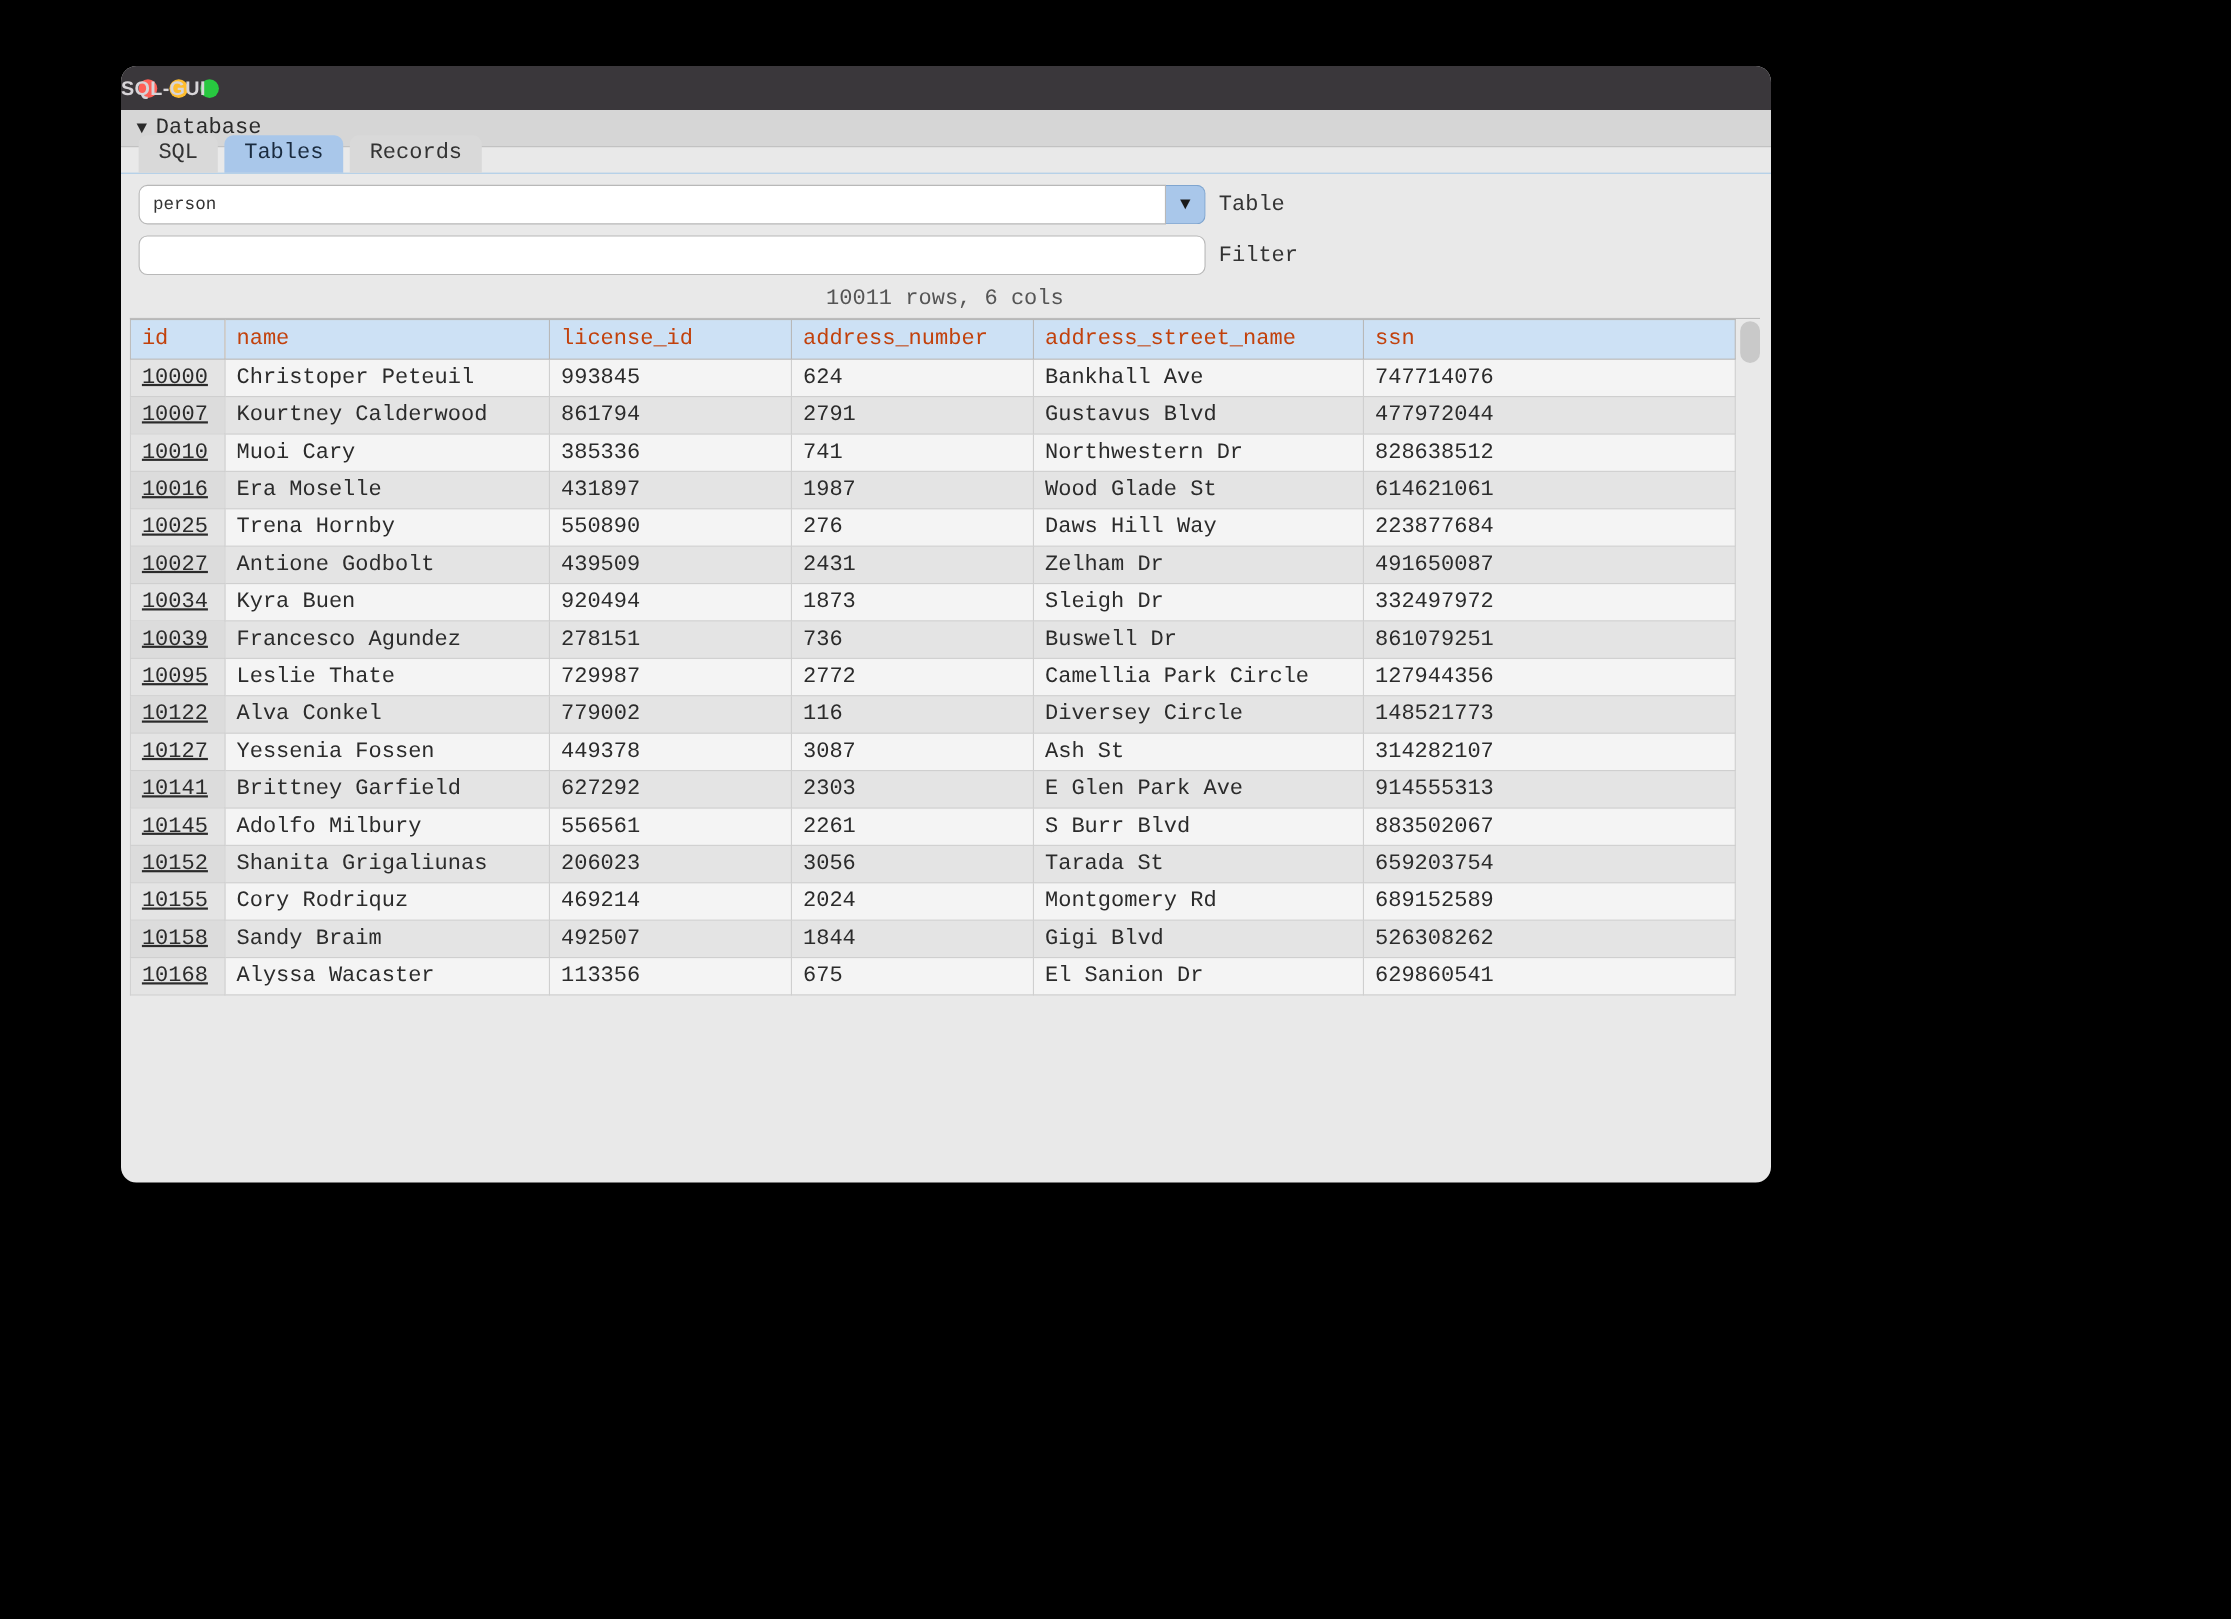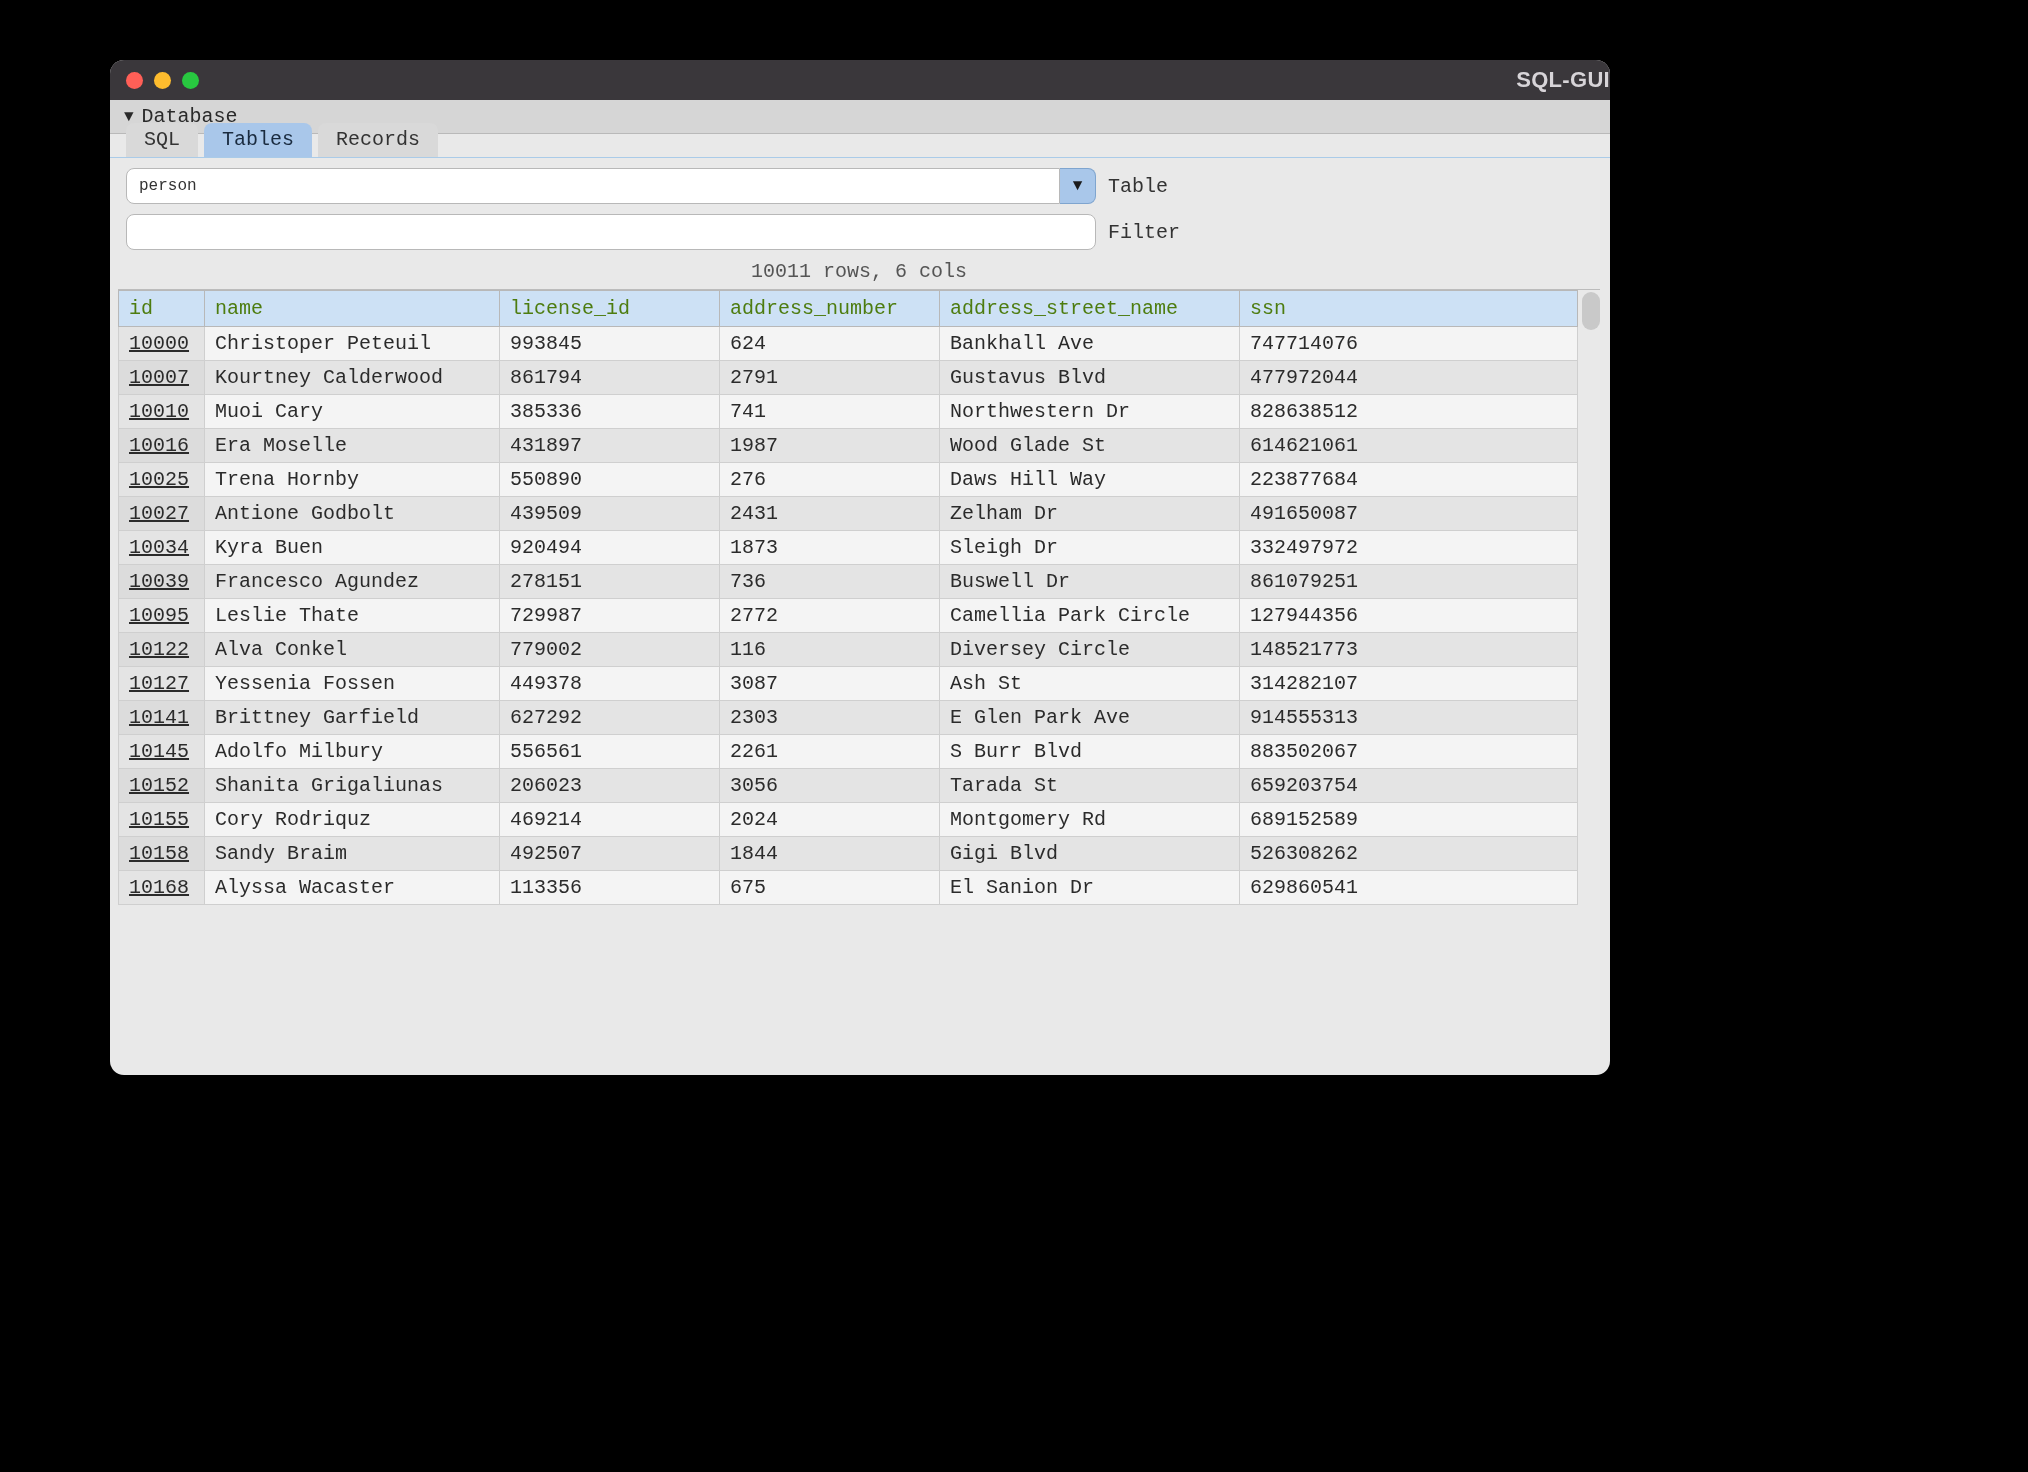--- a/index.html
+++ b/index.html
@@ -40,25 +40,25 @@
     gap: 11px;
     padding-left: 16px;
   }
   .tl { width: 17px; height: 17px; border-radius: 50%; }
   .tl-close { background: #ff5f57; }
   .tl-min   { background: #febc2e; }
   .tl-max   { background: #28c840; }
   .titlebar-title {
     position: absolute;
     left: 0; right: 0;
-    text-align: right;
+    text-align: left;
     color: #d7d4d8;
     font-family: -apple-system, "Helvetica Neue", Arial, sans-serif;
     font-weight: 600;
-    font-size: 22px;
+    font-size: 18px;
     letter-spacing: 0.3px;
     pointer-events: none;
   }
 
   .dbrow {
     height: 34px;
     background: #d6d6d6;
     border-bottom: 1px solid #b9b9b9;
     display: flex;
     align-items: center;
@@ -171,21 +171,21 @@
   col.c-lic  { width: 220px; }
   col.c-anum { width: 220px; }
   col.c-astr { width: 300px; }
   col.c-ssn  { width: auto; }
   th {
     background: #cde1f5;
     text-align: left;
     font-weight: 400;
     padding: 6px 10px;
     border: 1px solid #b8b8b8;
-    color: #4d7c0f;
+    color: #c2410c;
     white-space: nowrap;
     overflow: hidden;
     margin-top: 48px;
   }
   td {
     padding: 5px 10px;
     border: 1px solid #cfcfcf;
     background: #f4f4f4;
     white-space: nowrap;
     overflow: hidden;

